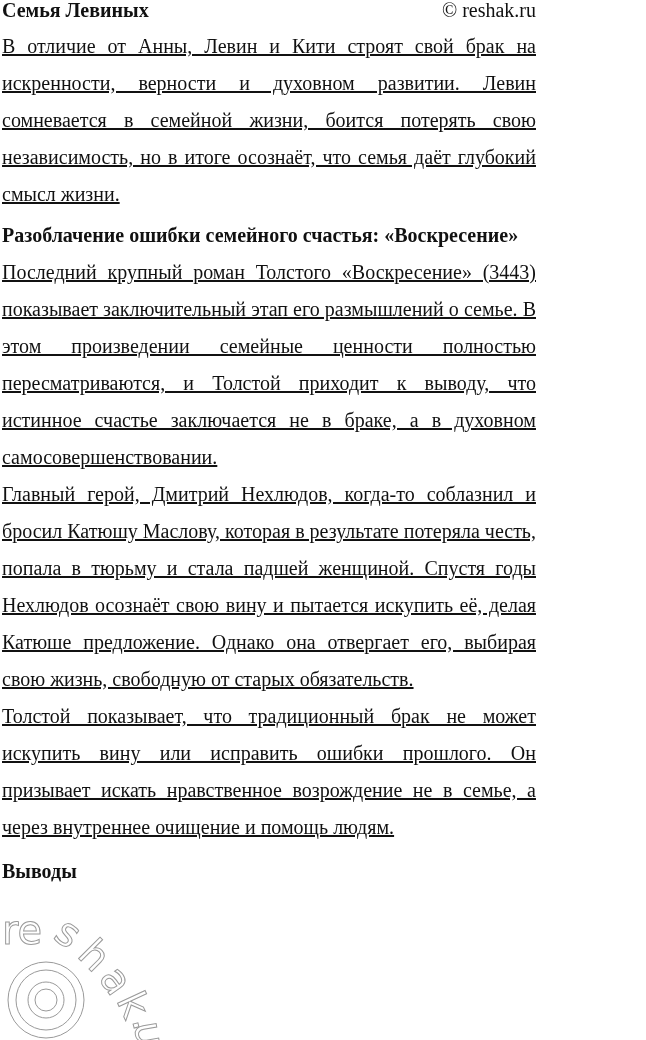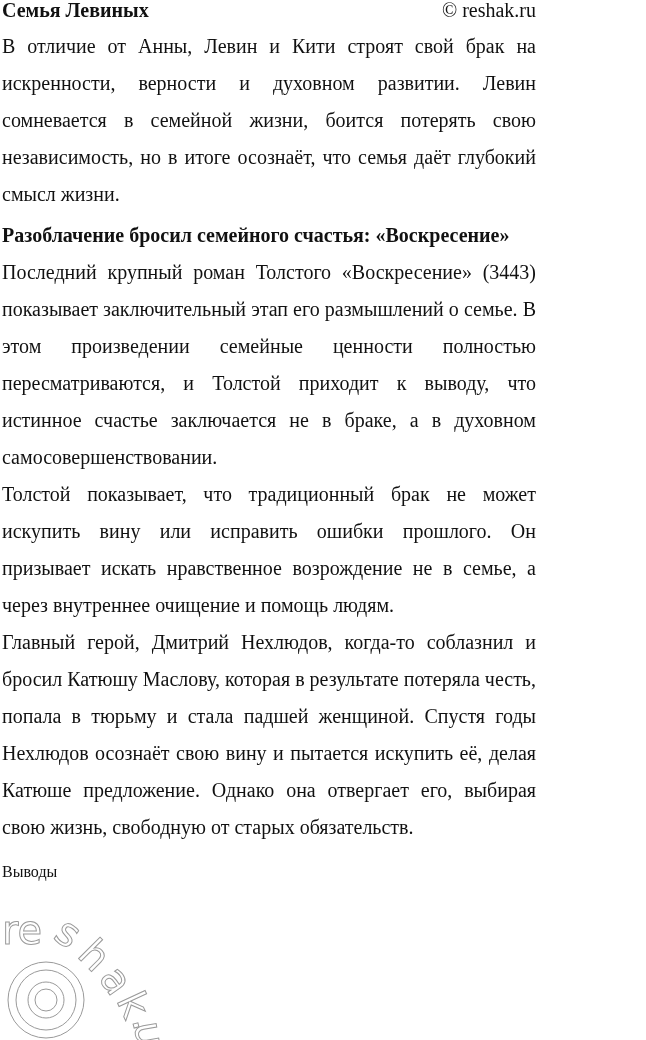--- a/index.html
+++ b/index.html
@@ -41,35 +41,36 @@
     top: -4px;
     font-size: 20px;
     line-height: 28px;
   }
   p.para {
     margin: 0;
     font-size: 20px;
     line-height: 37px;
     text-align: justify;
     text-align-last: left;
+    text-decoration: underline;
   }
   .p1 { margin-top: 15px; }
   .p2 { margin-top: 4px; }
   .h2 {
     font-weight: bold;
     font-size: 20px;
     line-height: 37px;
     margin: 4px 0 0 0;
   }
   .p3 { margin-top: 11px; }
   .p4 { margin-top: 7px; }
   .p5 { margin-top: 7px; }
   .h3 {
-    font-weight: normal;
-    font-size: 16px;
+    font-weight: bold;
+    font-size: 20px;
     line-height: 37px;
     margin: 7px 0 0 0;
   }
   .p6 { margin-top: 8px; }
 
   .watermark {
     position: absolute;
     left: 0;
     top: 908px;
     width: 170px;
@@ -81,24 +82,24 @@
 <body>
 
 <div class="page">
   <div class="topbar">
     <div class="top-title">Семья Левиных</div>
     <div class="copyright">© reshak.ru</div>
   </div>
 
   <p class="para p1">В отличие от Анны, Левин и Кити строят свой брак на искренности, верности и духовном развитии. Левин сомневается в семейной жизни, боится потерять свою независимость, но в итоге осознаёт, что семья даёт глубокий смысл жизни.</p>
 
-  <h2 class="h2">Разоблачение бросил семейного счастья: «Воскресение»</h2>
+  <h2 class="h2">Разоблачение ошибки семейного счастья: «Воскресение»</h2>
   <p class="para p3">Последний крупный роман Толстого «Воскресение» (3443) показывает заключительный этап его размышлений о семье. В этом произведении семейные ценности полностью пересматриваются, и Толстой приходит к выводу, что истинное счастье заключается не в браке, а в духовном самосовершенствовании.</p>
+  <p class="para p4">Главный герой, Дмитрий Нехлюдов, когда-то соблазнил и бросил Катюшу Маслову, которая в результате потеряла честь, попала в тюрьму и стала падшей женщиной. Спустя годы Нехлюдов осознаёт свою вину и пытается искупить её, делая Катюше предложение. Однако она отвергает его, выбирая свою жизнь, свободную от старых обязательств.</p>
   <p class="para p5">Толстой показывает, что традиционный брак не может искупить вину или исправить ошибки прошлого. Он призывает искать нравственное возрождение не в семье, а через внутреннее очищение и помощь людям.</p>
-  <p class="para p4">Главный герой, Дмитрий Нехлюдов, когда-то соблазнил и бросил Катюшу Маслову, которая в результате потеряла честь, попала в тюрьму и стала падшей женщиной. Спустя годы Нехлюдов осознаёт свою вину и пытается искупить её, делая Катюше предложение. Однако она отвергает его, выбирая свою жизнь, свободную от старых обязательств.</p>
 
   <h3 class="h3">Выводы</h3>
 </div>
 
 <div class="watermark">
   <svg width="170" height="132" viewBox="0 0 170 132" xmlns="http://www.w3.org/2000/svg">
     <g fill="none" stroke="#9a9a9a" stroke-width="1">
 
       <circle cx="46" cy="92" r="38"></circle>
       <circle cx="46" cy="92" r="30"></circle>

